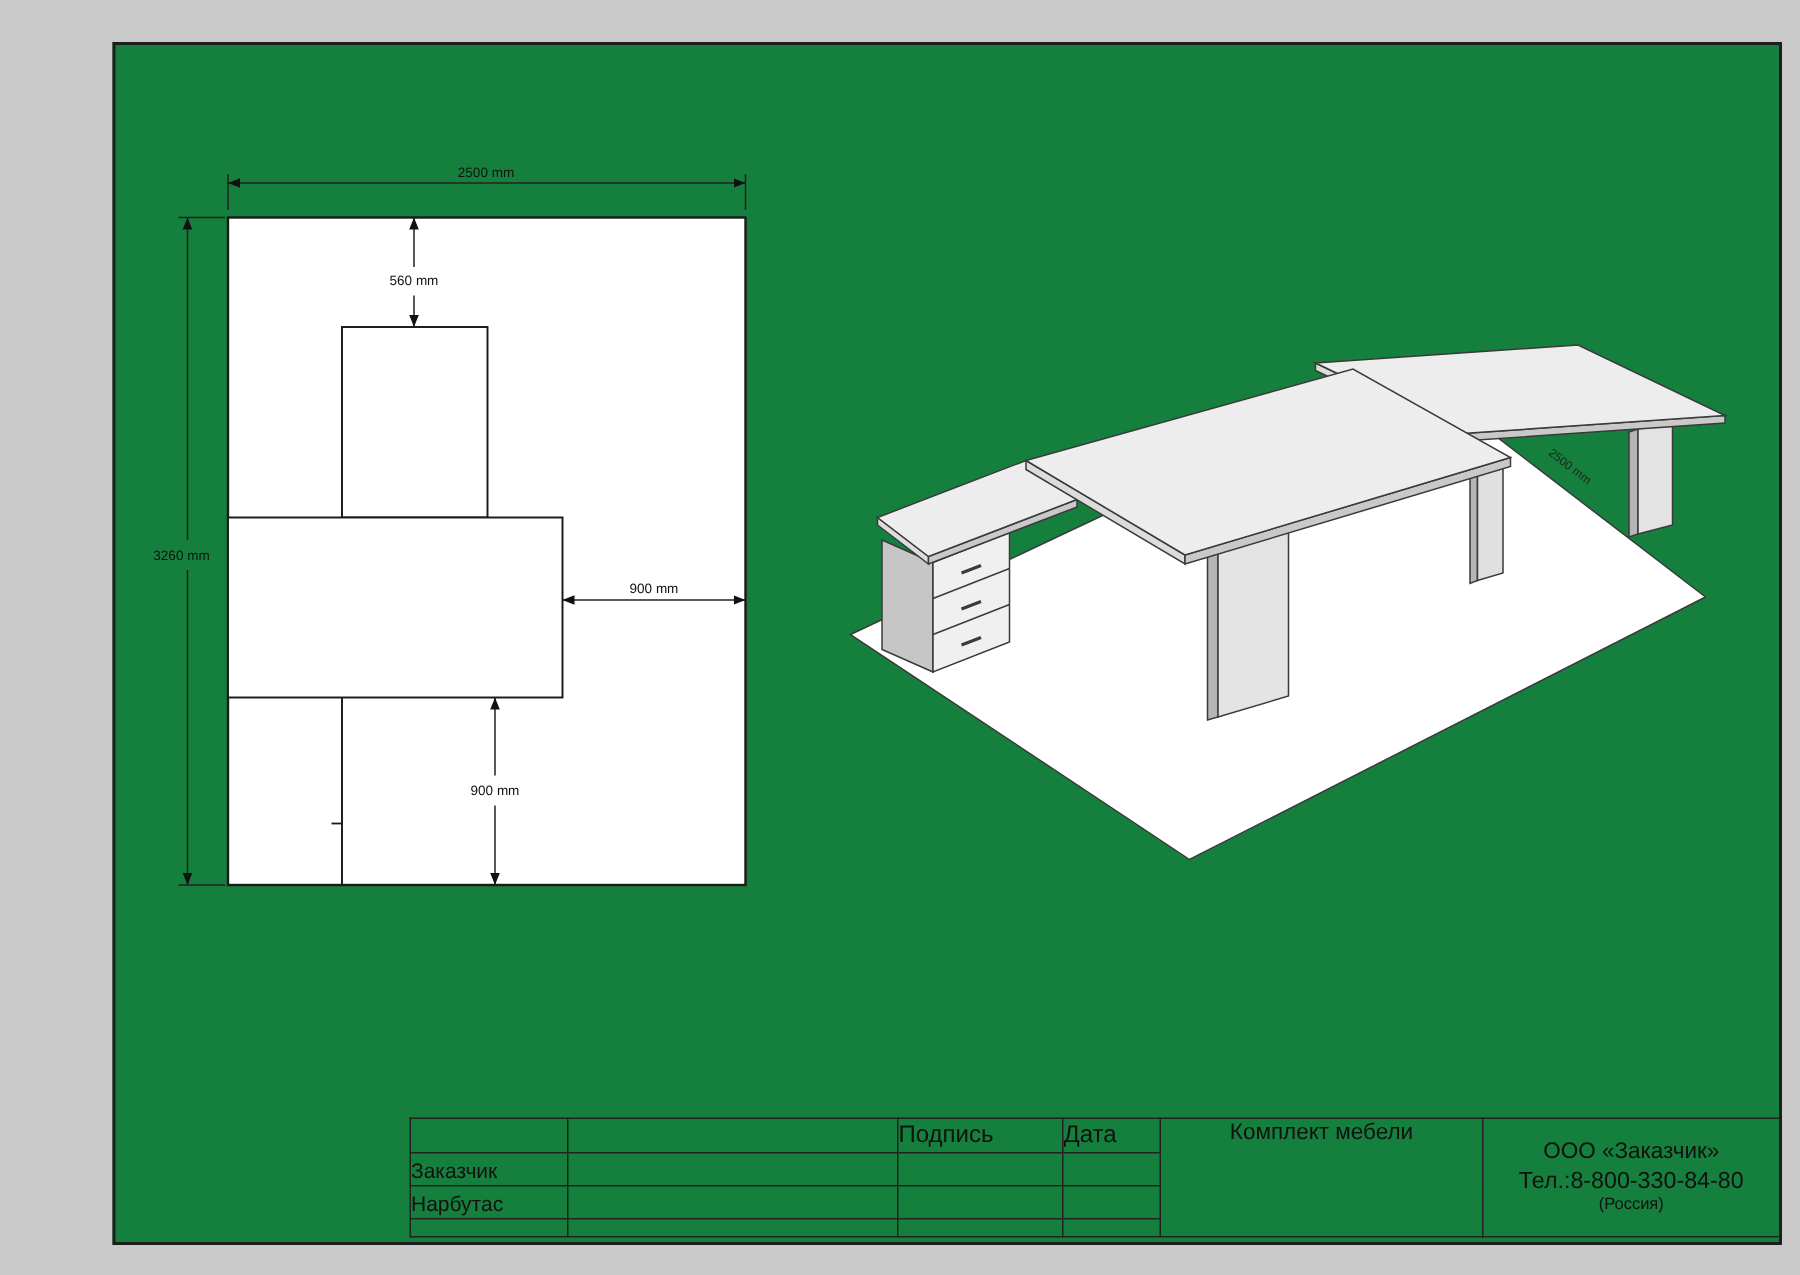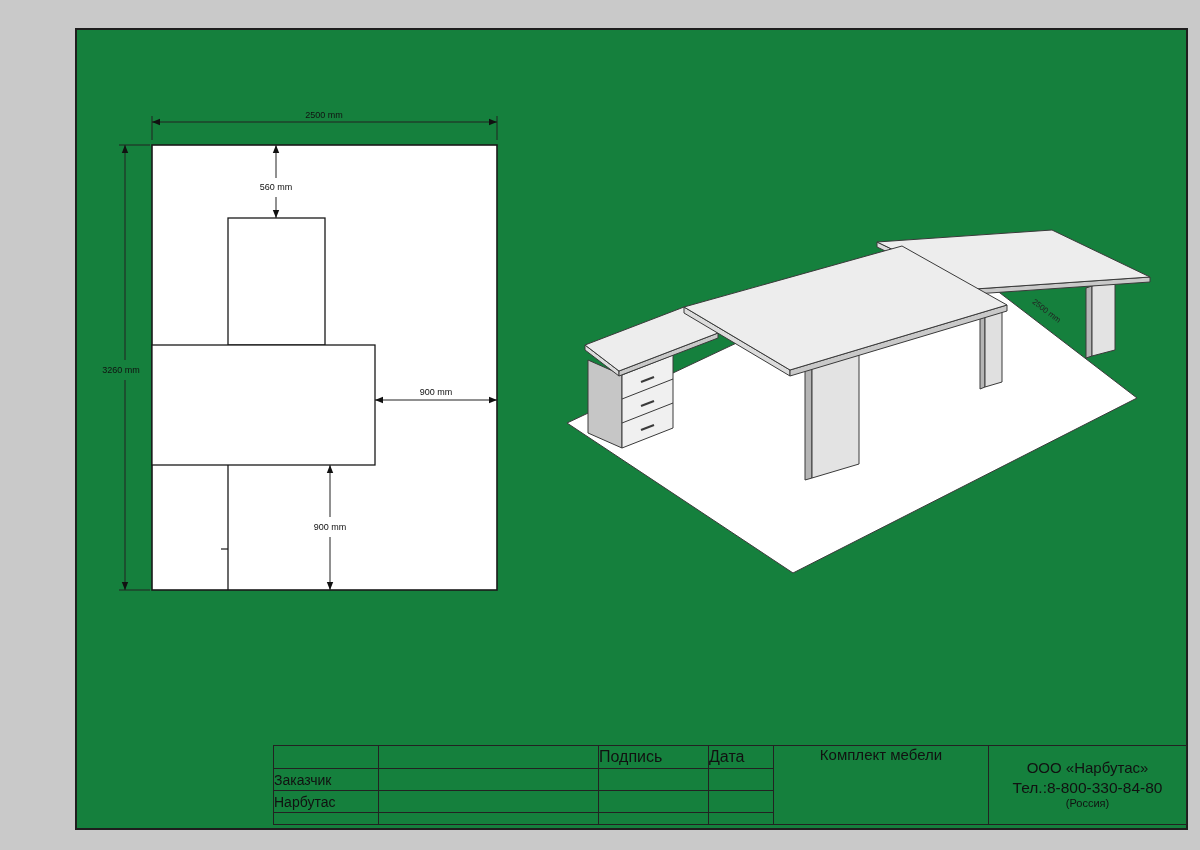--- a/index.html
+++ b/index.html
@@ -160,21 +160,21 @@
     <tbody>
         <tr style="height:23px">
       <td></td>
       <td></td>
       <td class="center-cell">Подпись</td>
       <td class="center-cell">Дата</td>
       <td class="title-cell" rowspan="4">
         <div>Комплект мебели</div>
       </td>
       <td class="company-cell" rowspan="4">
-        <div class="co-name">ООО «Нарбутас»</div>
+        <div class="co-name">ООО «Заказчик»</div>
         <div class="co-phone">Тел.:8-800-330-84-80</div>
         <div class="co-country">(Россия)</div>
       </td>
     </tr>
     <tr style="height:22px">
       <td class="label-cell">Заказчик</td>
       <td></td>
       <td></td>
       <td></td>
     </tr>

